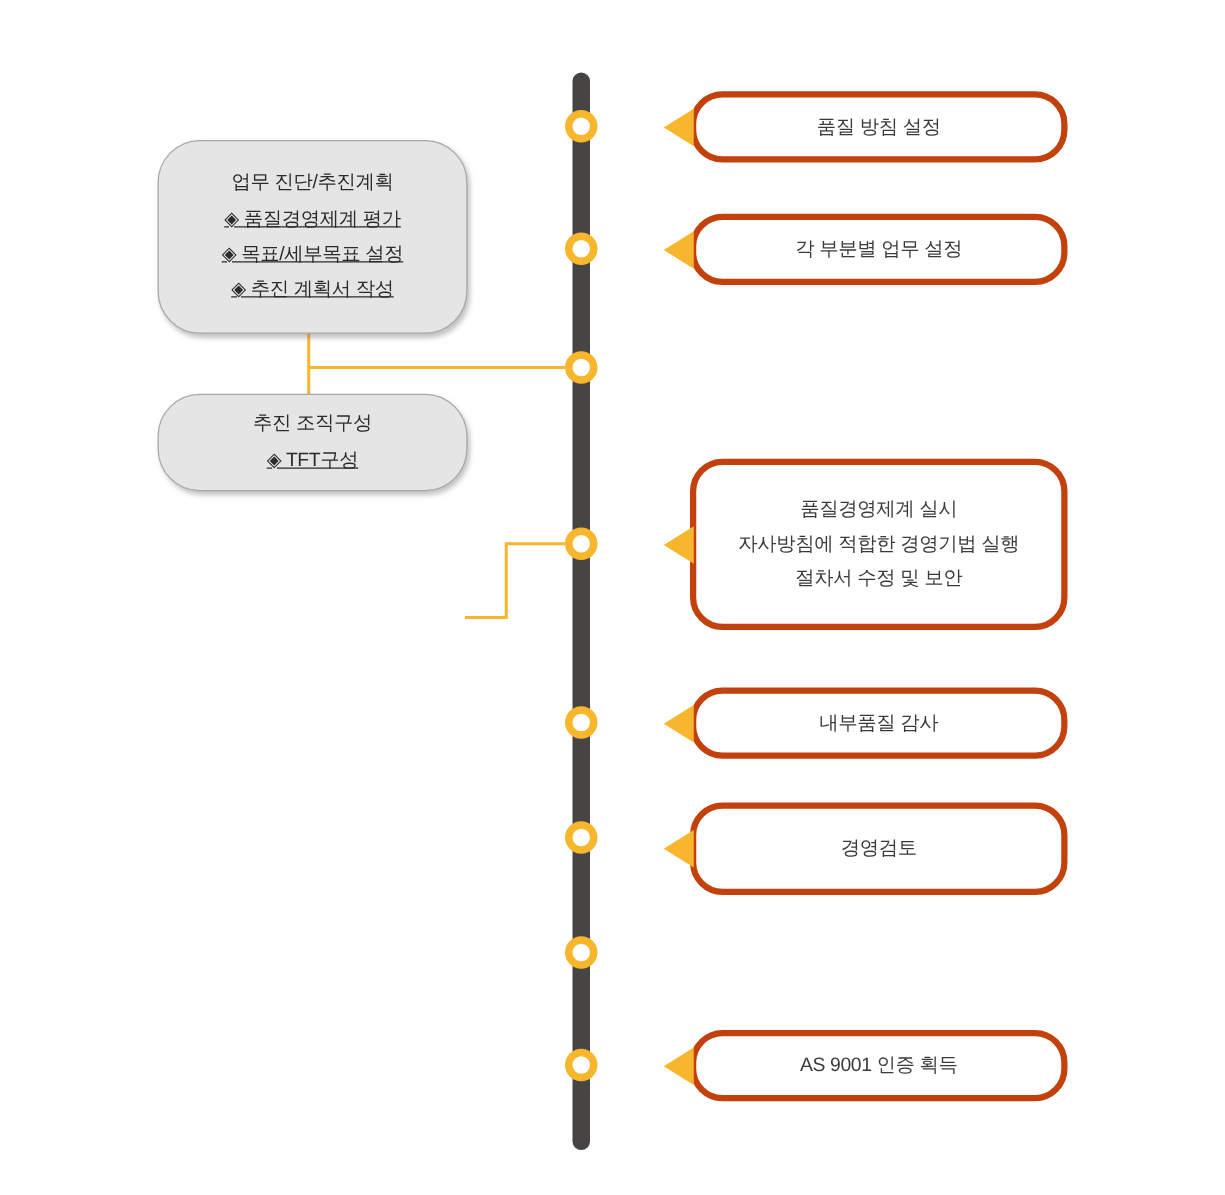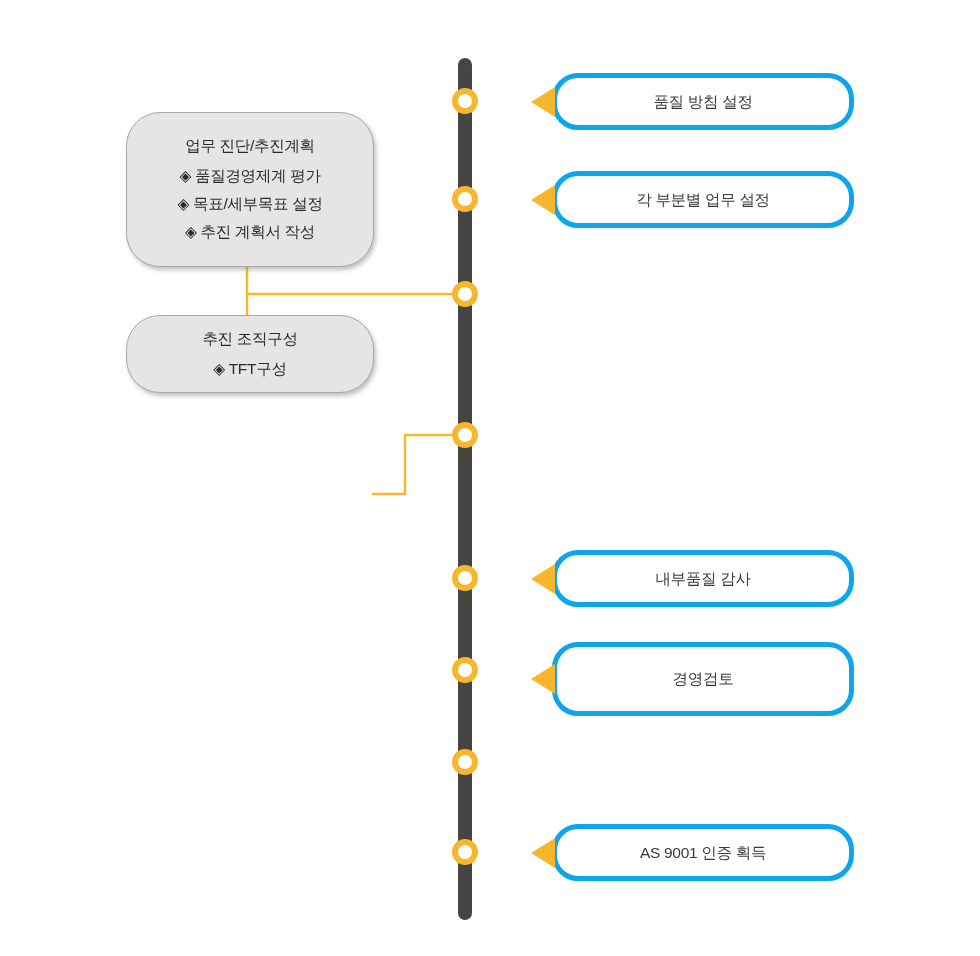--- a/index.html
+++ b/index.html
@@ -72,29 +72,30 @@
     white-space: nowrap;
     letter-spacing: -0.3px;
   }
   .phase-item {
     font-size: 15.5px;
     color: #2b2b2b;
     line-height: 1.05;
     margin-bottom: 12px;
     white-space: nowrap;
     letter-spacing: -0.3px;
+    text-decoration: underline;
   }
   .phase-item:last-child { margin-bottom: 0; }
   .phase-box.compact .phase-title { margin-bottom: 14px; text-align: center; }
 
   
   .callout {
     position: absolute;
     background: #ffffff;
-    border: 5px solid #0ea5e9;
+    border: 5px solid #c2410c;
     border-radius: 26px;
     display: flex;
     flex-direction: column;
     align-items: center;
     justify-content: center;
   }
   .callout .tail {
     position: absolute;
     left: -26px;
     top: 50%;
@@ -157,20 +158,26 @@
     <span class="tail"></span>
     <div class="callout-line">품질 방침 설정</div>
   </div>
 
   <div class="callout single" style="left:552px; top:171px; width:302px; height:57px;">
     <span class="tail"></span>
     <div class="callout-line">각 부분별 업무 설정</div>
   </div>
 
 
+  <div class="callout" style="left:552px; top:367px; width:302px; height:137px;">
+    <span class="tail"></span>
+    <div class="callout-line">품질경영제계 실시</div>
+    <div class="callout-line">자사방침에 적합한 경영기법 실행</div>
+    <div class="callout-line">절차서 수정 및 보안</div>
+  </div>
 
   <div class="callout single" style="left:552px; top:550px; width:302px; height:57px;">
     <span class="tail"></span>
     <div class="callout-line">내부품질 감사</div>
   </div>
 
   <div class="callout single" style="left:552px; top:642px; width:302px; height:74px;align-items:center;">
     <span class="tail"></span>
     <div class="callout-line">경영검토</div>
   </div>

